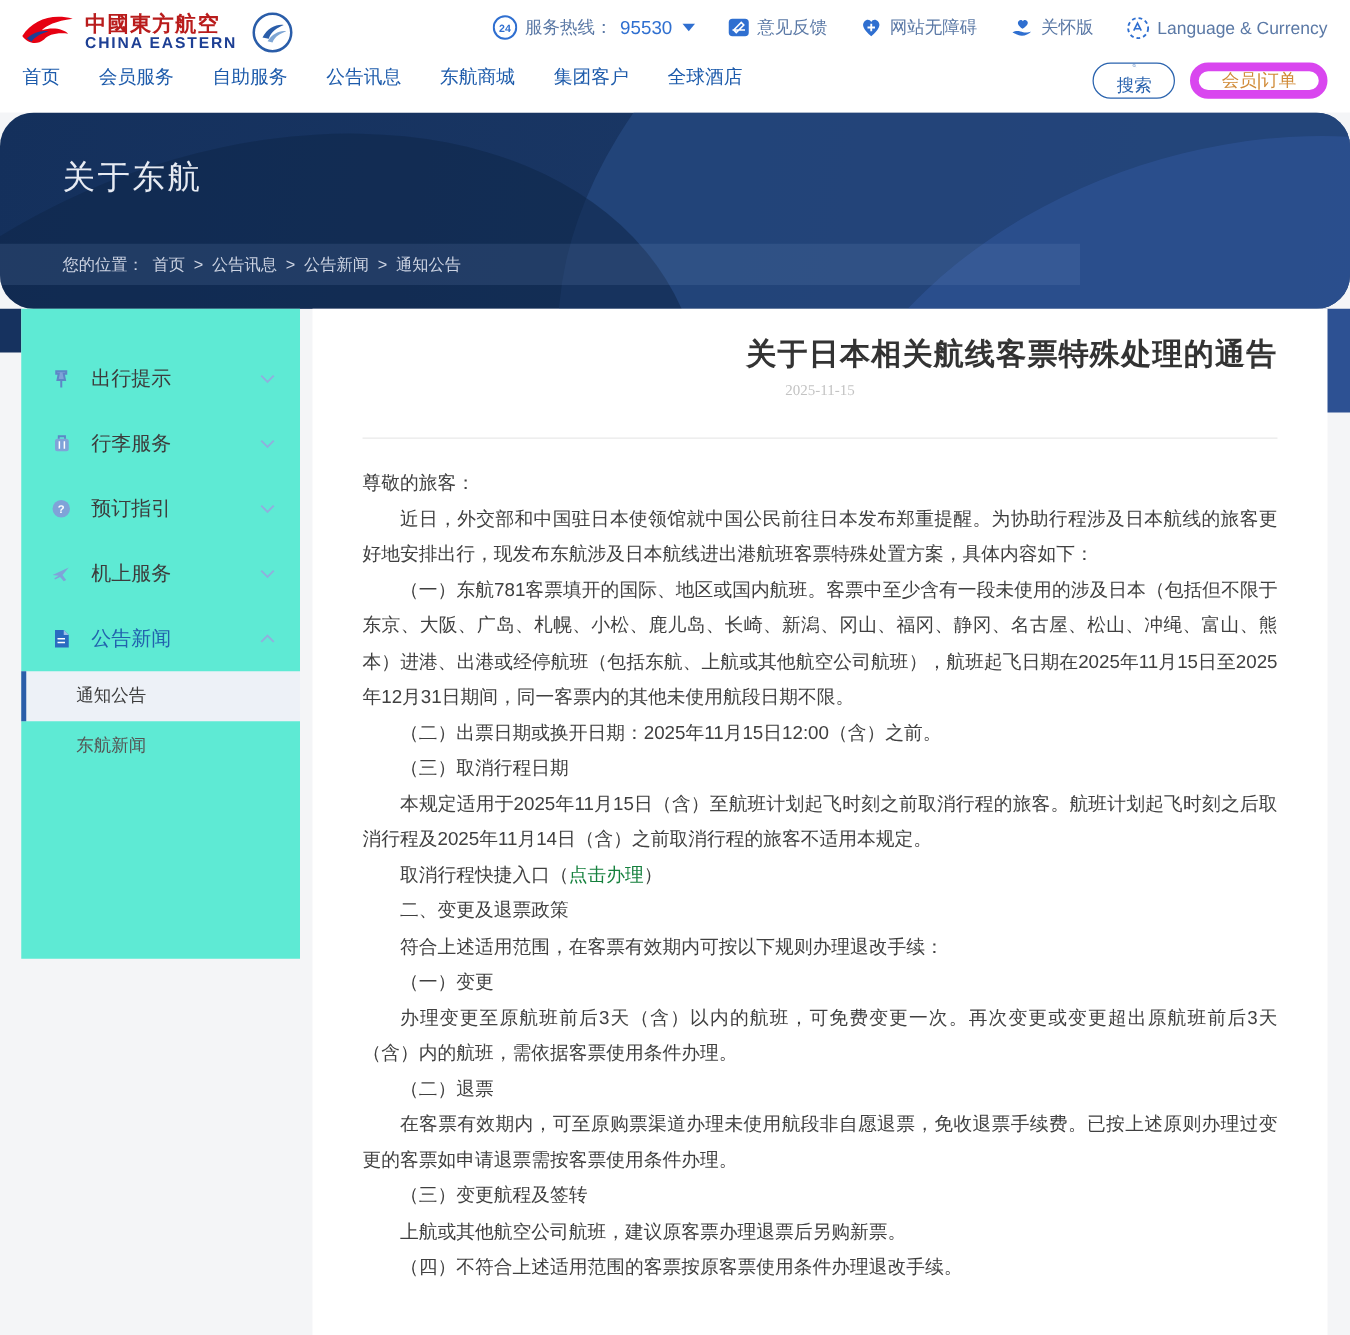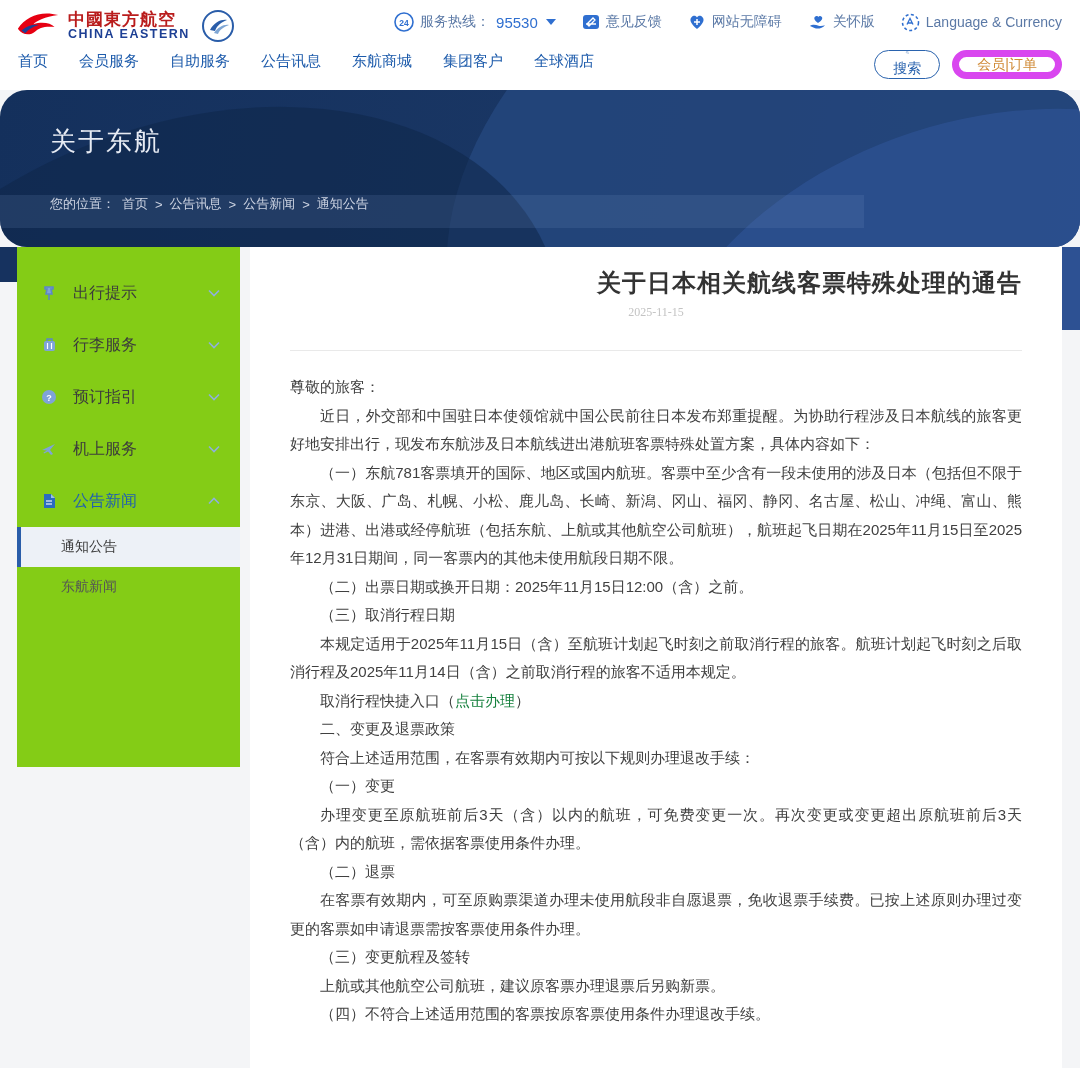--- a/index.html
+++ b/index.html
@@ -37,29 +37,29 @@
             background:linear-gradient(100deg,#14305c 0%,#1a3765 55%,#203f70 100%); overflow:hidden;border-radius:27px; }
   .sw1 { position:absolute; width:980px; height:640px; left:430px; top:-240px; border-radius:50%;
          background:#24477c; transform:rotate(-20deg); opacity:.85; }
   .sw2 { position:absolute; width:800px; height:560px; left:-220px; top:40px; border-radius:50%;
          background:#0f2749; transform:rotate(-24deg); opacity:.55; }
   .sw3 { position:absolute; width:700px; height:500px; left:640px; top:30px; border-radius:50%;
          background:#2d5193; transform:rotate(-18deg); opacity:.75; }
   .banner-title { position:absolute; left:50px; top:34px; color:#e7ebf3; font-size:26px; font-weight:400;
                   font-family:"Liberation Serif","DejaVu Serif",serif; letter-spacing:2px; z-index:3; }
   .crumbbar { position:absolute; left:0; top:105px; width:864px; height:33px;
-              background:rgba(120,150,200,0.16); z-index:3; display:flex; align-items:flex-start; }
+              background:rgba(120,150,200,0.16); z-index:3; display:flex; align-items:center; }
   .crumbbar .inner { margin-left:50px; font-size:13px; color:#ccd3e2; display:flex; gap:7px; align-items:center; }
   .crumbbar a { color:#ccd3e2; text-decoration:none; cursor:pointer; }
 
   .edge-left  { position:absolute; left:0; top:247px; width:17px; height:35px; background:#16325f; }
   .edge-right { position:absolute; left:1056px; top:247px; width:24px; height:83px; background:#2d5193; }
 
   
-  .sidebar { position:absolute; left:17px; top:247px; width:223px; height:520px; background:#84cc16; padding-top:20px; }
+  .sidebar { position:absolute; left:17px; top:247px; width:223px; height:520px; background:#5eead4; padding-top:30px; }
   .side-item { height:52px; display:flex; align-items:center; padding:0 20px 0 22px; cursor:pointer; }
   .side-item .ic { width:20px; display:flex; justify-content:center; margin-right:14px; }
   .side-item .lbl { font-size:16px; color:#3c3c3c; flex:1; }
   .side-item.active .lbl { color:#2161ad; }
   .chev { width:12px; height:8px; }
   .submenu .sub { height:40px; display:flex; align-items:center; padding-left:44px;
                   font-size:14px; color:#555; cursor:pointer; }
   .submenu .sub.cur { background:#edf1f7; border-left:4px solid #2a5da9; padding-left:40px; color:#3c3c3c; }
 
   

